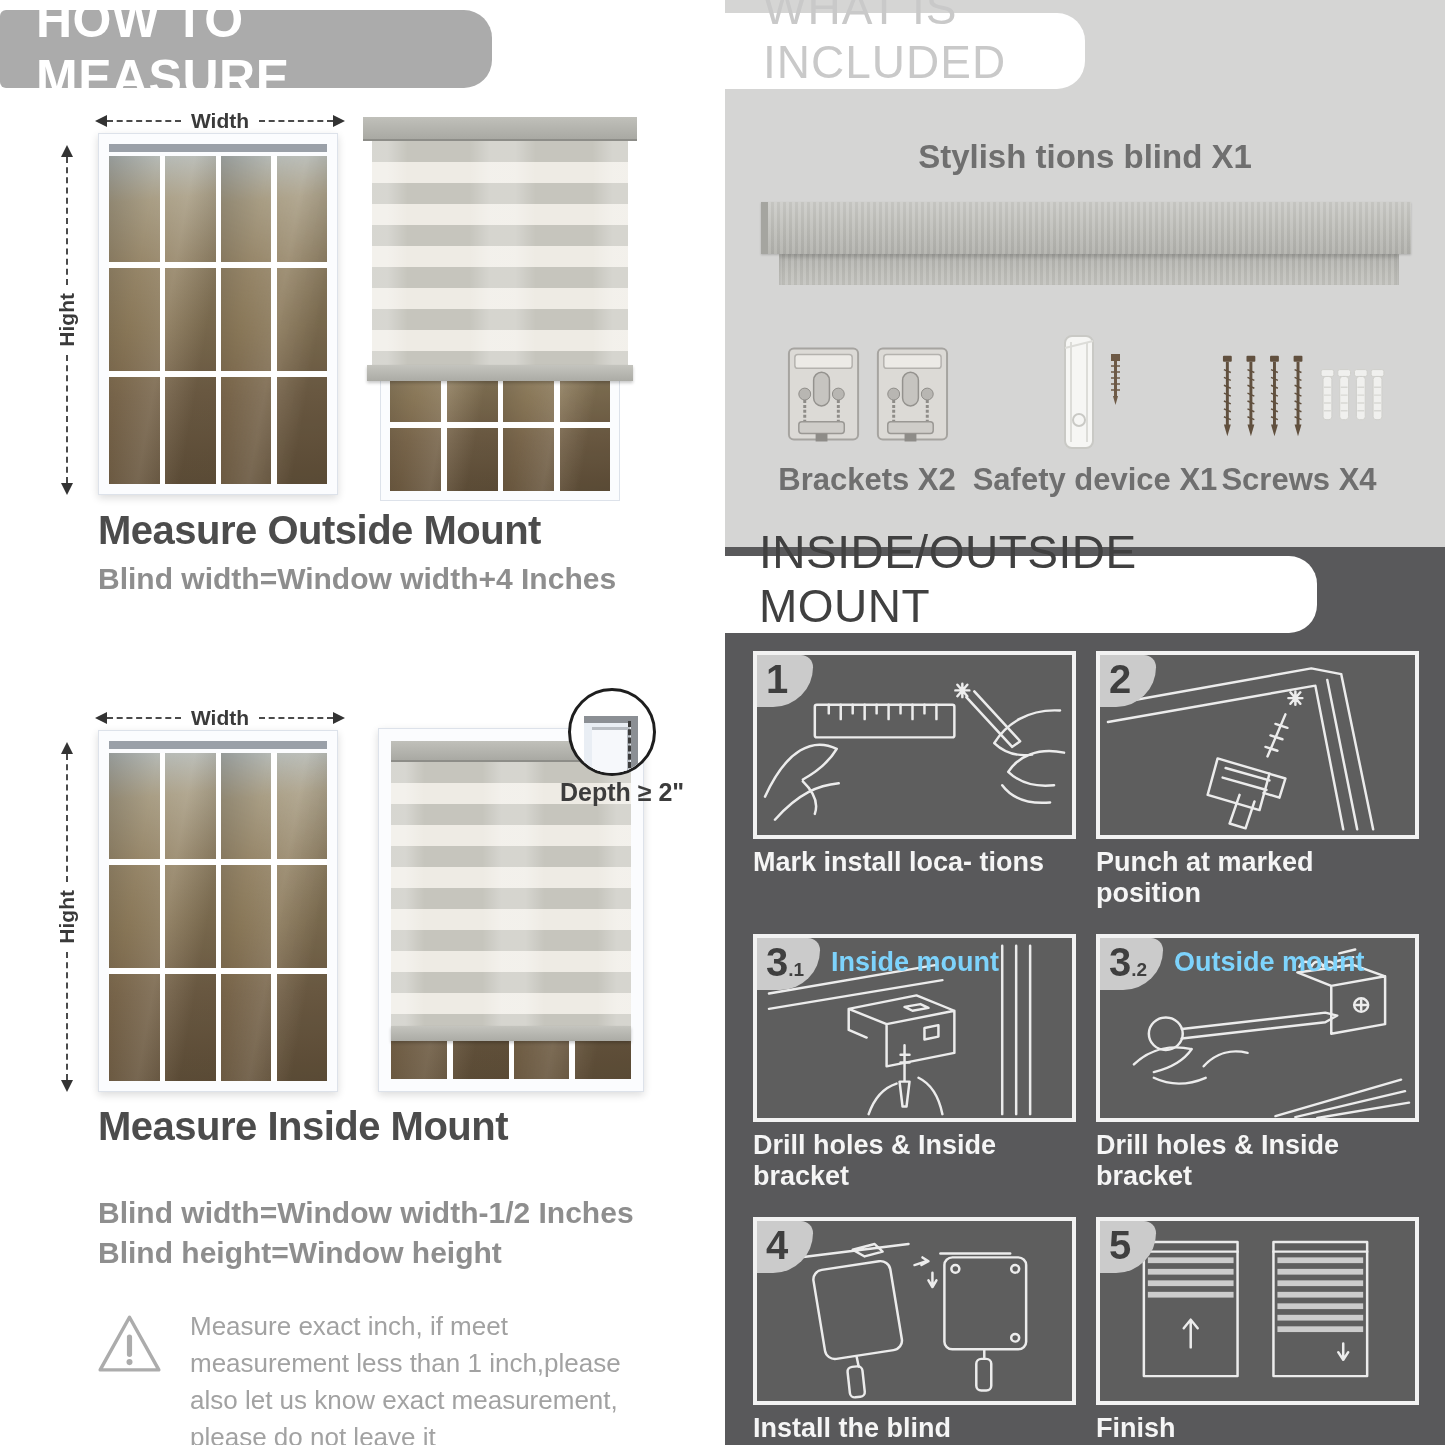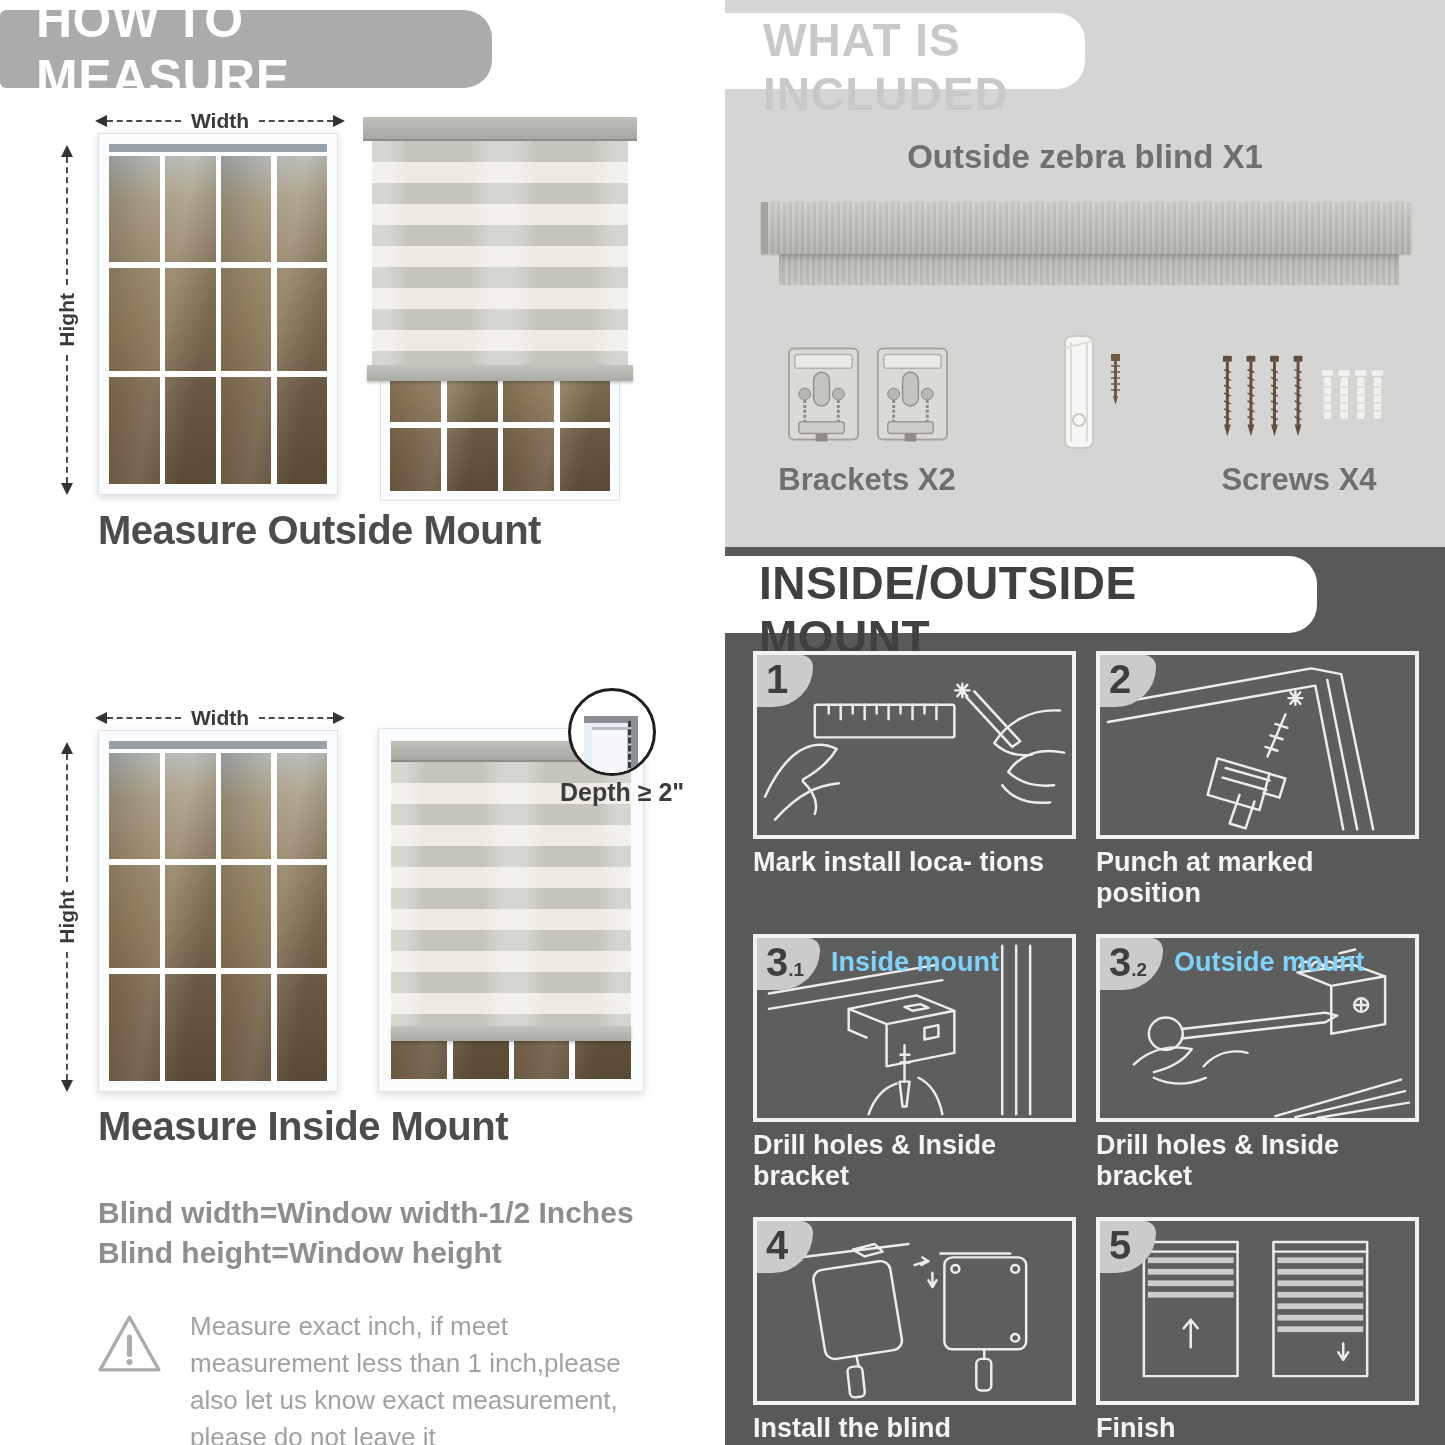--- a/index.html
+++ b/index.html
@@ -99,21 +99,21 @@
 
   .warning { position:absolute; left:95px; top:1308px; width:540px; display:flex; gap:26px; align-items:flex-start; }
   .warn-text { margin:0; font-size:26px; color:#a2a2a2; line-height:37px; max-width:445px; }
 
   
   .right { position:relative; width:720px; height:1445px; flex:0 0 720px; display:flex; flex-direction:column; }
 
   .included { position:relative; height:547px; background:#d5d5d4; }
   .banner-white {
     position:absolute; left:0; background:#ffffff;
-    display:flex; align-items:flex-start; font-weight:bold;
+    display:flex; align-items:flex-end; font-weight:normal;
   }
   .included .banner-white {
     top:13px; width:360px; height:76px; border-radius:0 28px 28px 0;
     color:#c9c9c9; font-size:46px; padding-left:38px; letter-spacing:1px;
   }
   .product-title { position:absolute; top:138px; left:0; width:100%; text-align:center; font-size:33px; font-weight:bold; color:#6f6f6f; }
   .headrail { position:absolute; top:202px; left:36px; right:34px; }
   .hr-top {
     height:52px;
     background:
@@ -192,20 +192,21 @@
             <div class="sash"></div>
           </div>
         </div>
         <div class="zb-head"></div>
         <div class="zb-body"></div>
         <div class="zb-rail"></div>
       </div>
     </div>
 
     <h2 class="mheading" style="top:508px;">Measure Outside Mount</h2>
+    <p class="mline" style="top:562px;">Blind width=Window width+4 Inches</p>
 
     <div class="diagram row2">
       <div class="harrow" style="left:95px; top:6px; width:250px;">
         <span class="ah l"></span>
           <span class="dash"></span>
         <span class="alabel">Width</span>
         <span class="dash"></span>
           <span class="ah r"></span>
       </div>
       <div class="varrow" style="left:55px; top:42px; height:350px;">
@@ -254,21 +255,21 @@
       <p class="warn-text">Measure exact inch, if meet measurement less than 1 inch,please also let us know exact measurement, please do not leave it</p>
     </div>
   </section>
 
   <section class="right">
 
     <div class="included">
       <div class="banner-white">
         <span>WHAT IS INCLUDED</span>
       </div>
-      <div class="product-title">Outside zebra blind X1</div>
+      <div class="product-title">Stylish tions blind X1</div>
 
       <div class="headrail">
         <div class="hr-top"></div>
         <div class="hr-lip"></div>
       </div>
 
       <svg class="item-img" style="left:58px; top:342px;" width="168" height="112" viewBox="0 0 170 112">
         <g>
           <rect x="6" y="6" width="70" height="92" rx="5" fill="#dcdad6" stroke="#a6a4a0" stroke-width="2"></rect>
           <rect x="12" y="12" width="58" height="14" rx="3" fill="#eceae6" stroke="#b4b2ae" stroke-width="1.5"></rect>
@@ -328,20 +329,21 @@
           </g>
         <g transform="translate(34,0)">
             <use href="#anch"></use>
           </g>
         <g transform="translate(51,0)">
             <use href="#anch"></use>
           </g>
       </svg>
 
       <div class="item-label" style="left:142px;">Brackets X2</div>
+      <div class="item-label" style="left:370px;">Safety device X1</div>
       <div class="item-label" style="left:574px;">Screws X4</div>
     </div>
 
     <div class="mount">
       <div class="banner-white">
         <span>INSIDE/OUTSIDE MOUNT</span>
       </div>
 
       <div class="steps">
 

